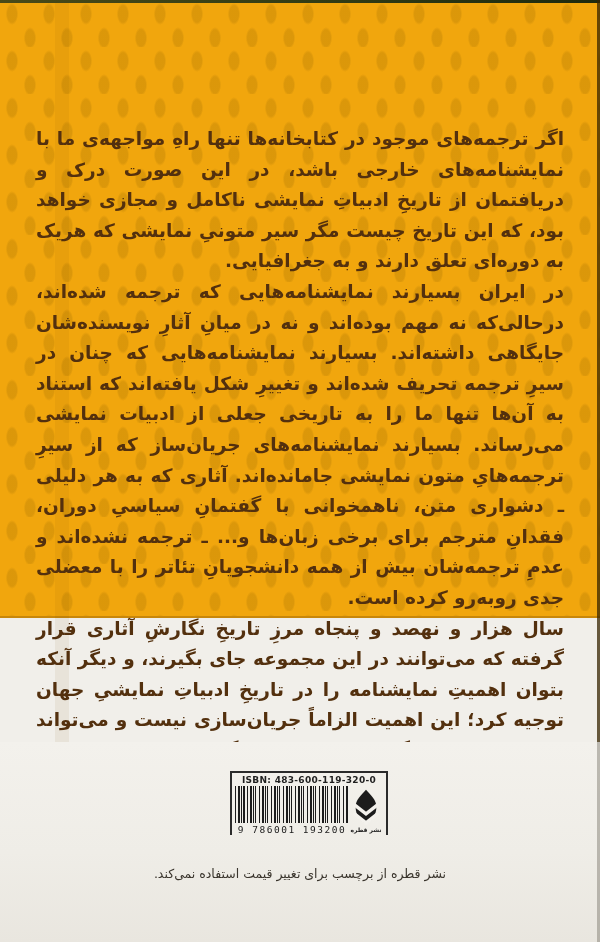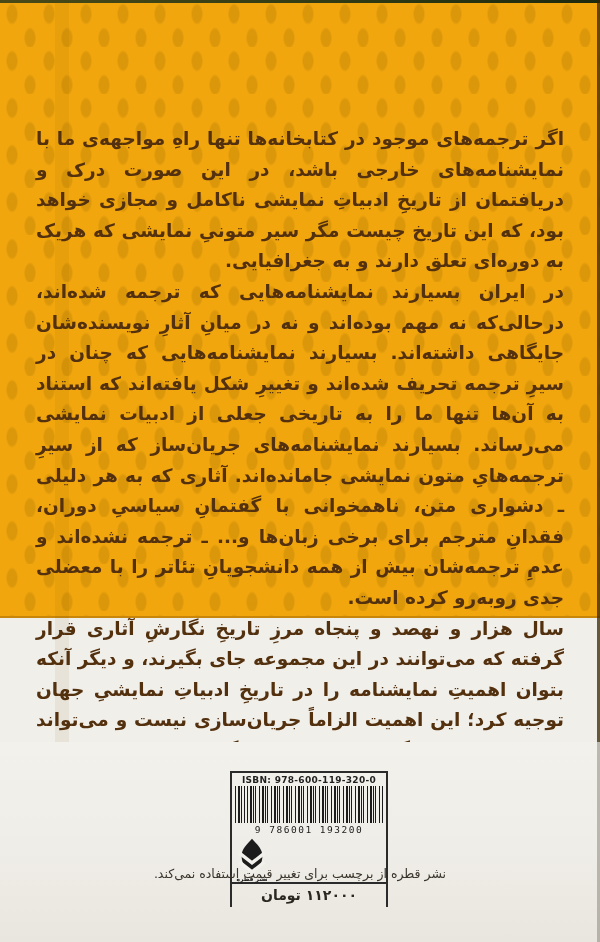--- a/index.html
+++ b/index.html
@@ -66,21 +66,21 @@
     box-sizing:border-box;
     background:transparent;
   }
   .isbn-line{
     font-size:9px;letter-spacing:0.3px;
     color:#1f1f1f;text-align:center;
     padding:2px 0 1px 0;
     font-weight:bold;
     white-space:nowrap;
   }
-  .barcode-row{display:flex;padding:0 3px;flex-direction:column;}
+  .barcode-row{display:flex;padding:0 3px;}
   .bars-col{flex:1;min-width:0;}
   .bars{
     height:37px;
     background:repeating-linear-gradient(90deg,
       #1c1c1c 0 1px, transparent 1px 3px,
       #1c1c1c 3px 5px, transparent 5px 6px,
       #1c1c1c 6px 7px, transparent 7px 8.5px,
       #1c1c1c 8.5px 9.5px, transparent 9.5px 12px);
   }
   .digits{
@@ -126,36 +126,35 @@
       <p>در ایران بسیارند نمایشنامه‌هایی که ترجمه شده‌اند، درحالی‌که نه مهم بوده‌اند و نه در میانِ آثارِ نویسنده‌شان جایگاهی داشته‌اند. بسیارند نمایشنامه‌هایی که چنان در سیرِ ترجمه تحریف شده‌اند و تغییرِ شکل یافته‌اند که استناد به آن‌ها تنها ما را به تاریخی جعلی از ادبیات نمایشی می‌رساند. بسیارند نمایشنامه‌های جریان‌ساز که از سیرِ ترجمه‌هایِ متون نمایشی جامانده‌اند. آثاری که به هر دلیلی ـ دشواری متن، ناهمخوانی با گفتمانِ سیاسیِ دوران، فقدانِ مترجم برای برخی زبان‌ها و... ـ ترجمه نشده‌اند و عدمِ ترجمه‌شان بیش از همه دانشجویانِ تئاتر را با معضلی جدی روبه‌رو کرده است.</p>
       <p>سال هزار و نهصد و پنجاه مرزِ تاریخِ نگارشِ آثاری قرار گرفته که می‌توانند در این مجموعه جای بگیرند، و دیگر آنکه بتوان اهمیتِ نمایشنامه را در تاریخِ ادبیاتِ نمایشیِ جهان توجیه کرد؛ این اهمیت الزاماً جریان‌سازی نیست و می‌تواند دلایلِ بی‌شمار دیگری را هم در بر بگیرد. مقاله‌ی تفصیلیِ پایانِ هر نمایشنامه درواقع توضیحِ اهمیتِ هر اثر خواهد بود.</p>
       <p class="closing">به بازیِ جامانده‌ها خوش آمدید.</p>
     </div>
   </div>
   <div class="top-edge"></div>
 
   <div class="footer-area">
 
     <div class="barcode-box">
-      <div class="isbn-line">ISBN: 978-600-119-320-0</div>
+      <div class="isbn-line">ISBN: 483-600-119-320-0</div>
       <div class="barcode-row">
         <div class="bars-col">
           <div class="bars"></div>
           <div class="digits">9 786001 193200</div>
         </div>
         <div class="logo-col">
           <svg width="28" height="36" viewBox="0 0 40 52">
             <path d="M20 1 C13 9 5 15 5 26 C5 38 12 47 20 50 C28 47 35 38 35 26 C35 15 27 9 20 1 Z" fill="#1c1c1c"></path>
             <polyline points="2,22 20,36 38,22" fill="none" stroke="#f3f1ec" stroke-width="5"></polyline>
             <polyline points="2,35 20,49 38,35" fill="none" stroke="#f3f1ec" stroke-width="5"></polyline>
           </svg>
           <div class="logo-text">نشر قطره</div>
         </div>
       </div>
-      <div class="price-row">۱۱۲۰۰۰ تومان</div>
     </div>
 
     <div class="note-line">نشر قطره از برچسب برای تغییر قیمت استفاده نمی‌کند.</div>
   </div>
 
   <div class="edge-right-orange"></div>
   <div class="edge-right-white"></div>
 
 </div>
 

